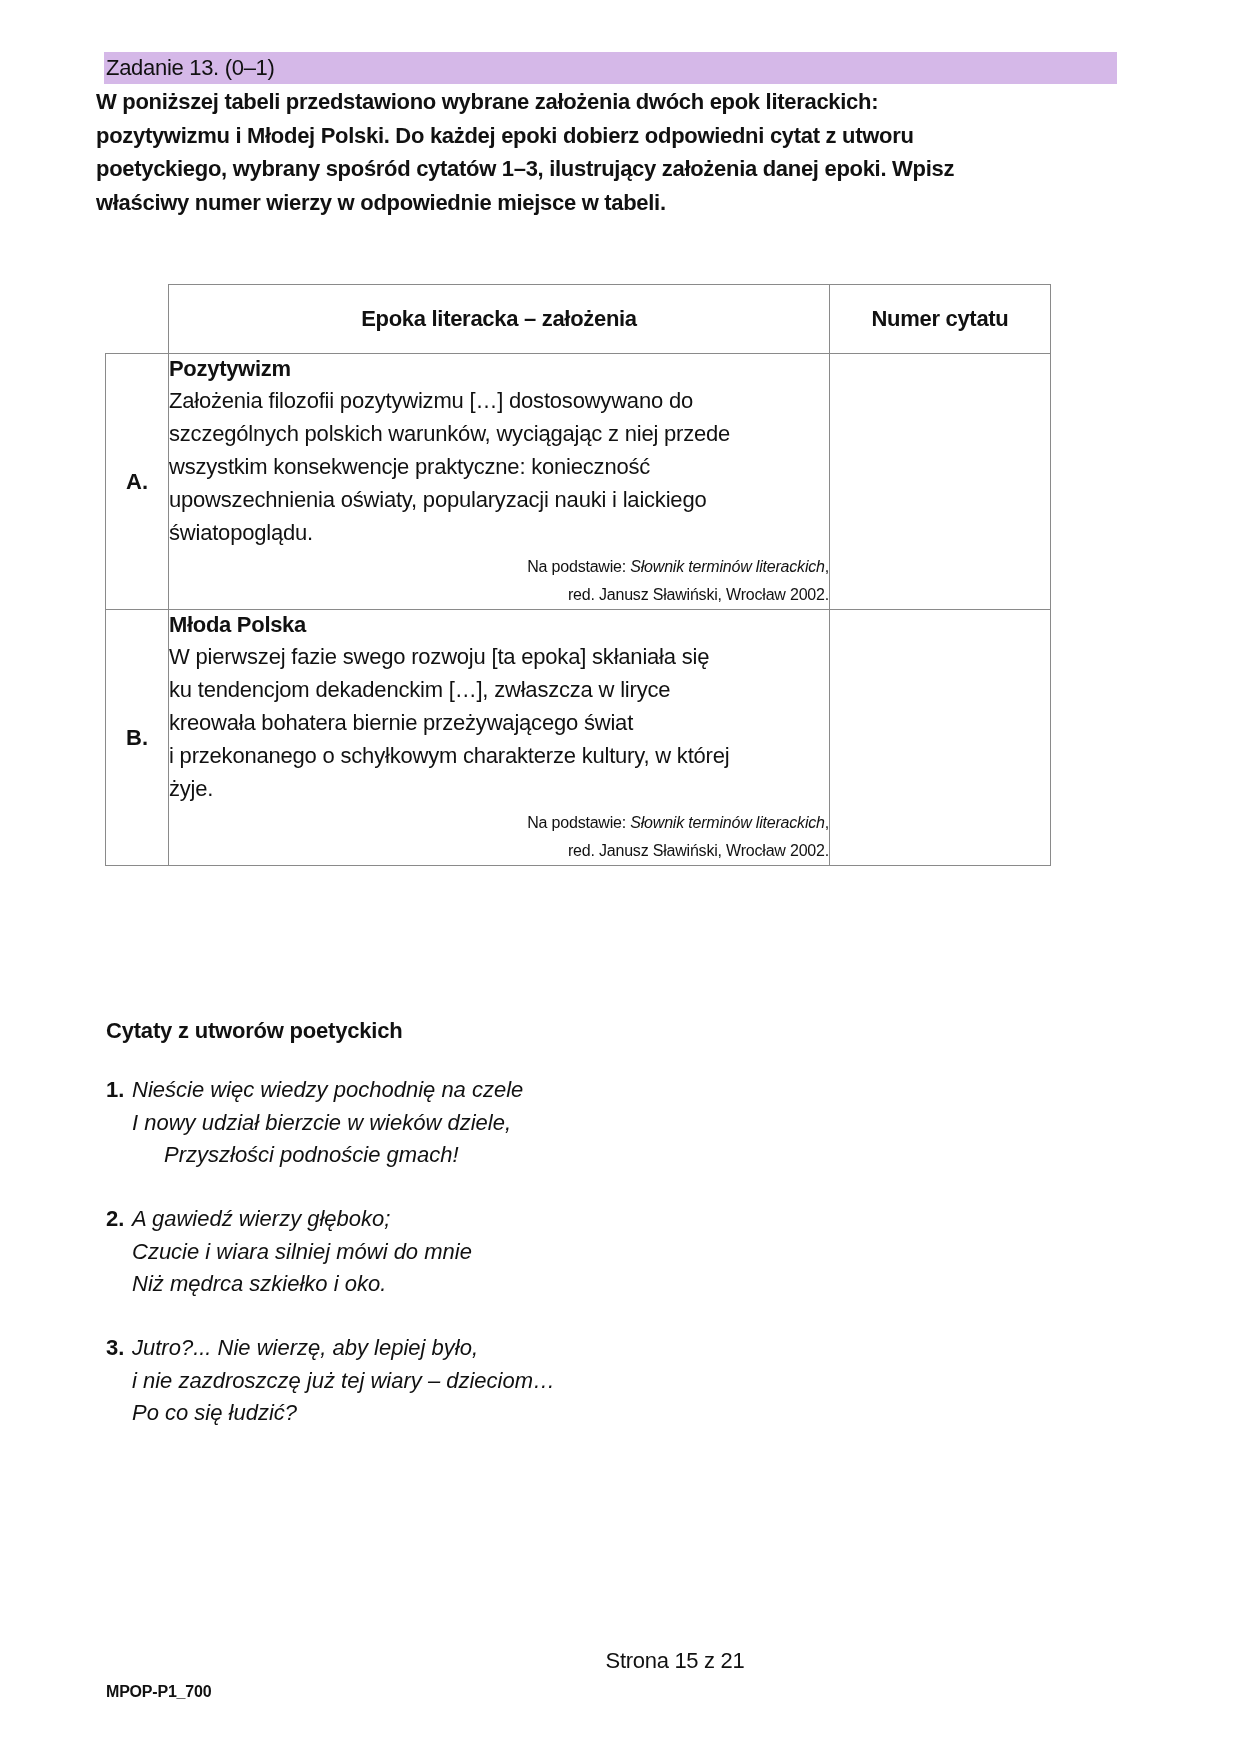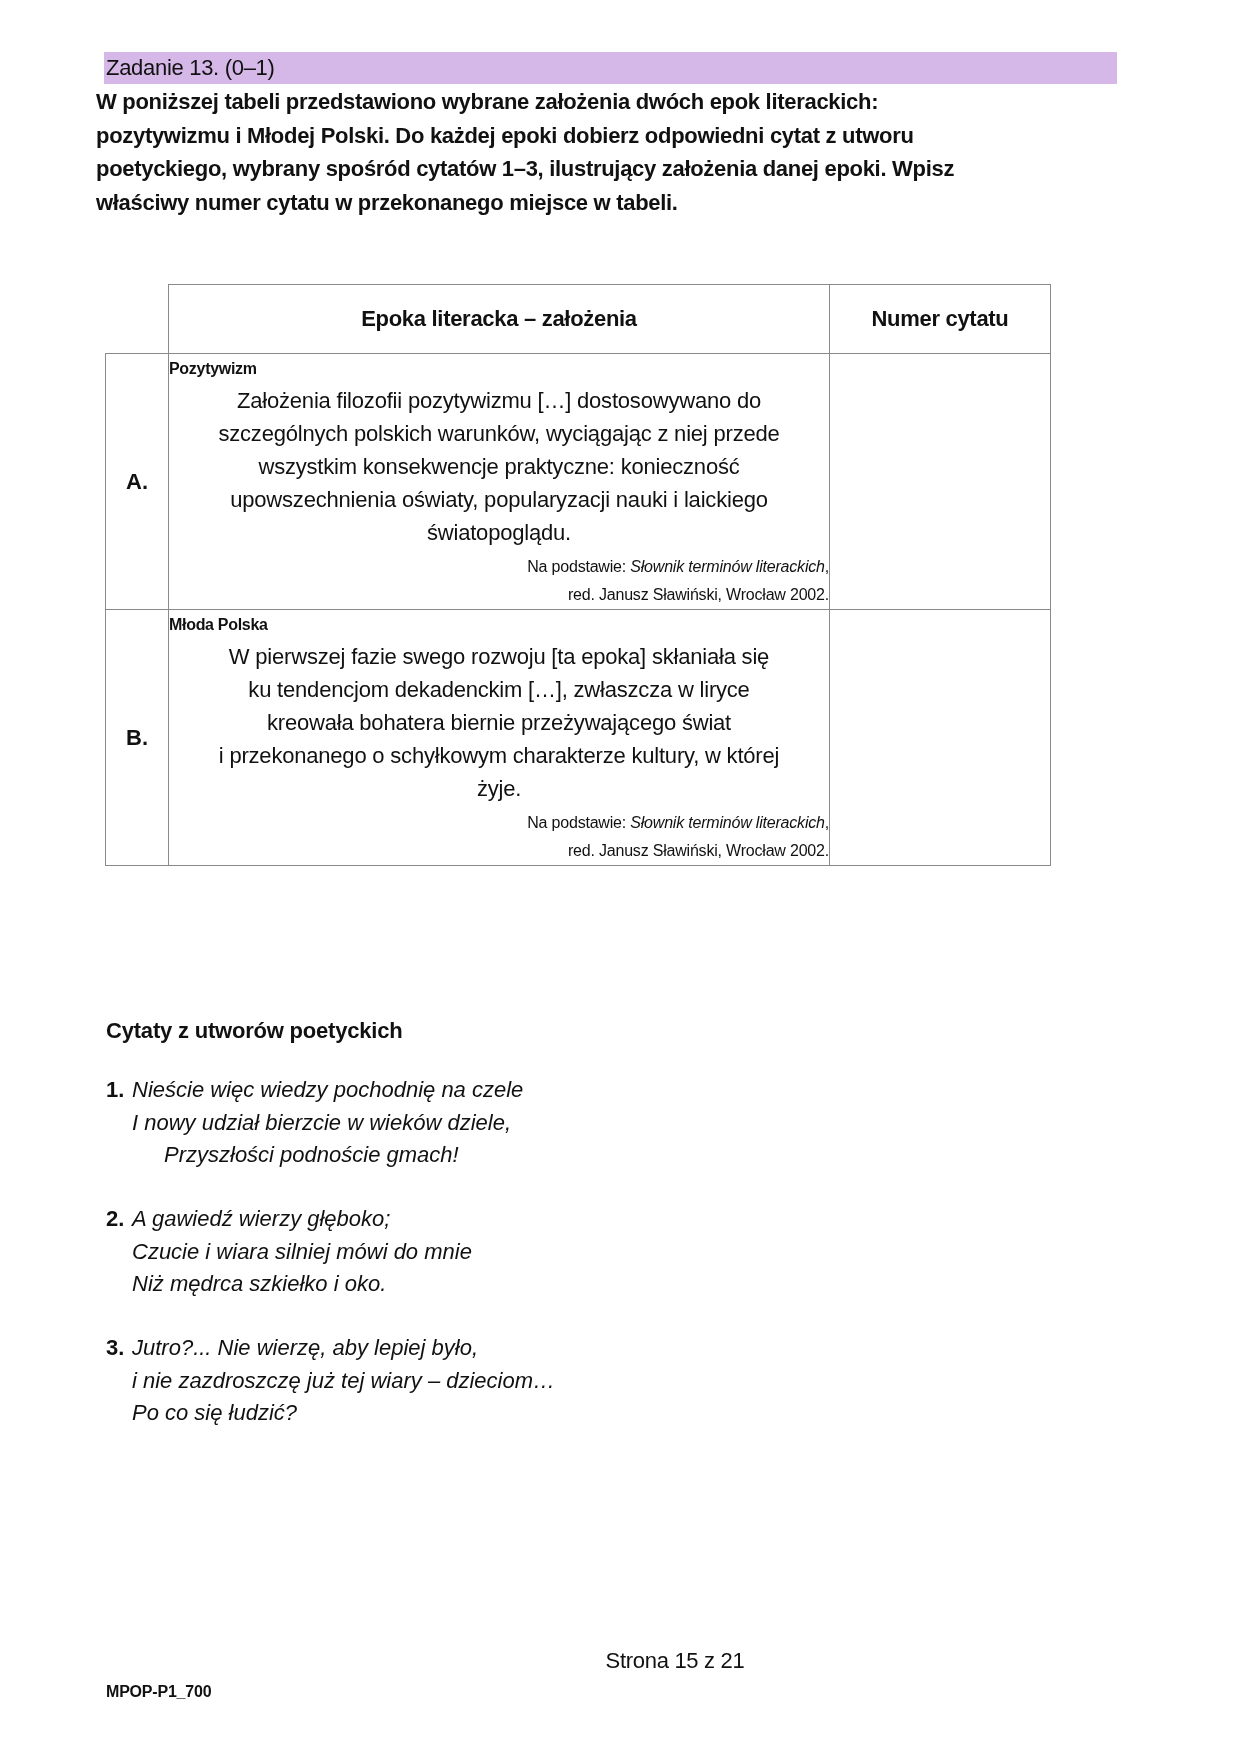--- a/index.html
+++ b/index.html
@@ -75,30 +75,29 @@
       font-size: 22px;
       font-weight: bold;
       text-align: center;
       width: 62px;
     }
     td.row-content {
       padding: 10px 12px 8px 12px;
       vertical-align: top;
     }
     .epoch-name {
-      font-size: 16px;
+      font-size: 22px;
       font-weight: bold;
       line-height: 30px;
       letter-spacing: -0.3px;
     }
     .epoch-desc {
       font-size: 22px;
       line-height: 33px;
       letter-spacing: -0.2px;
-      text-align: center;
     }
     .epoch-desc .line { display: block; white-space: nowrap; }
     .source {
       text-align: right;
       font-size: 16px;
       line-height: 28px;
       margin-top: 4px;
       letter-spacing: -0.2px;
     }
     .source .line { display: block; }
@@ -159,21 +158,21 @@
 </head>
 <body>
 
 <div class="task-header" style="background: rgb(213, 184, 232);"></div>
 <div class="task-title">Zadanie 13. (0–1)</div>
 
 <div class="instructions">
   <span class="line">W poniższej tabeli przedstawiono wybrane założenia dwóch epok literackich:</span>
   <span class="line">pozytywizmu i Młodej Polski. Do każdej epoki dobierz odpowiedni cytat z utworu</span>
   <span class="line">poetyckiego, wybrany spośród cytatów 1–3, ilustrujący założenia danej epoki. Wpisz</span>
-  <span class="line">właściwy numer cytatu w przekonanego miejsce w tabeli.</span>
+  <span class="line">właściwy numer wierzy w odpowiednie miejsce w tabeli.</span>
 </div>
 
 <table class="task-table">
   <tbody>
       <tr>
     <th class="empty-corner"></th>
     <th class="col-header col-epoch">Epoka literacka – założenia</th>
     <th class="col-header col-number">Numer cytatu</th>
   </tr>
   <tr>

